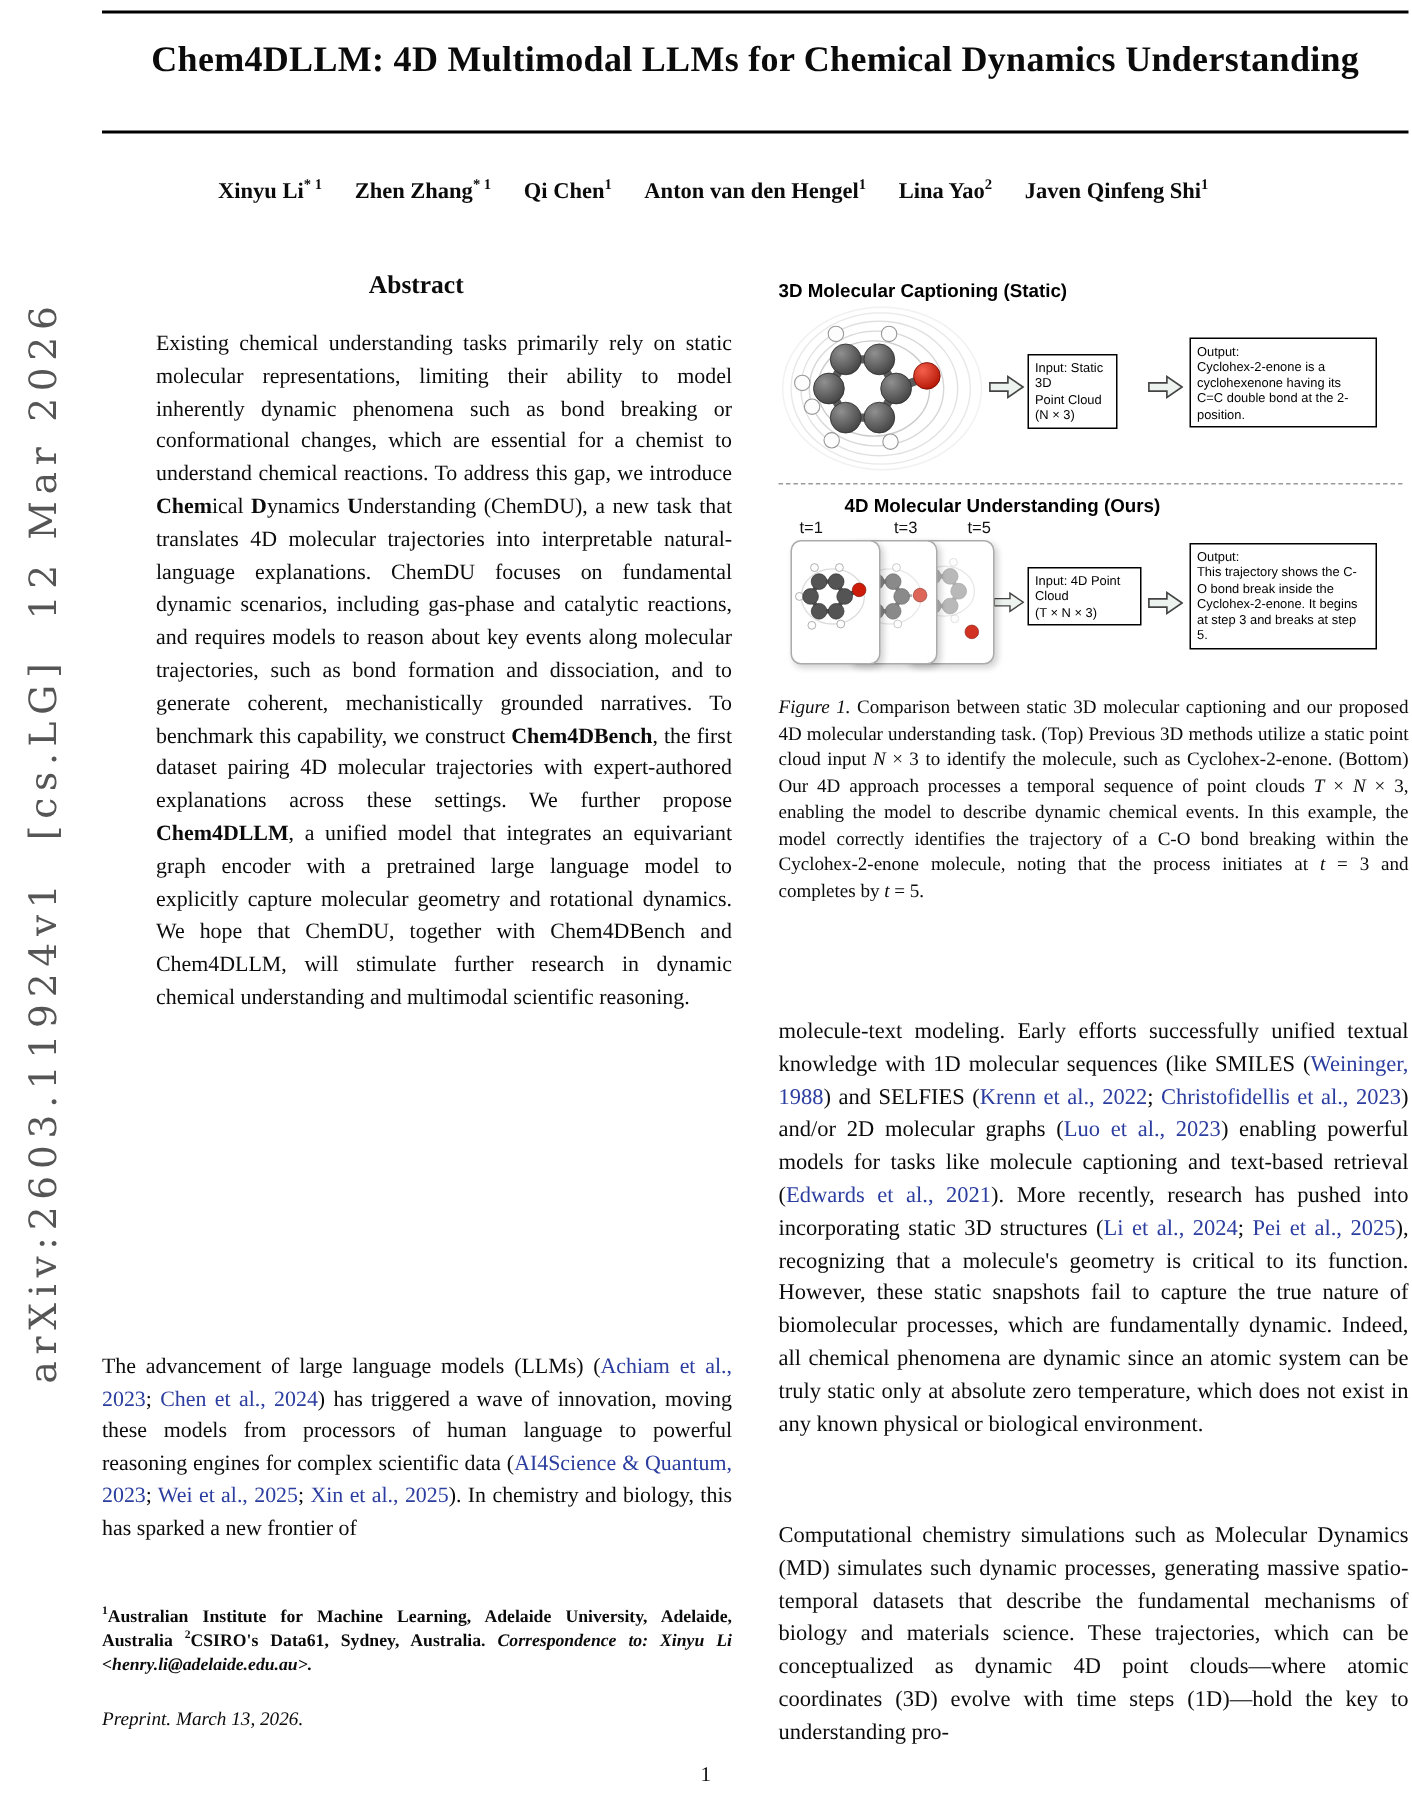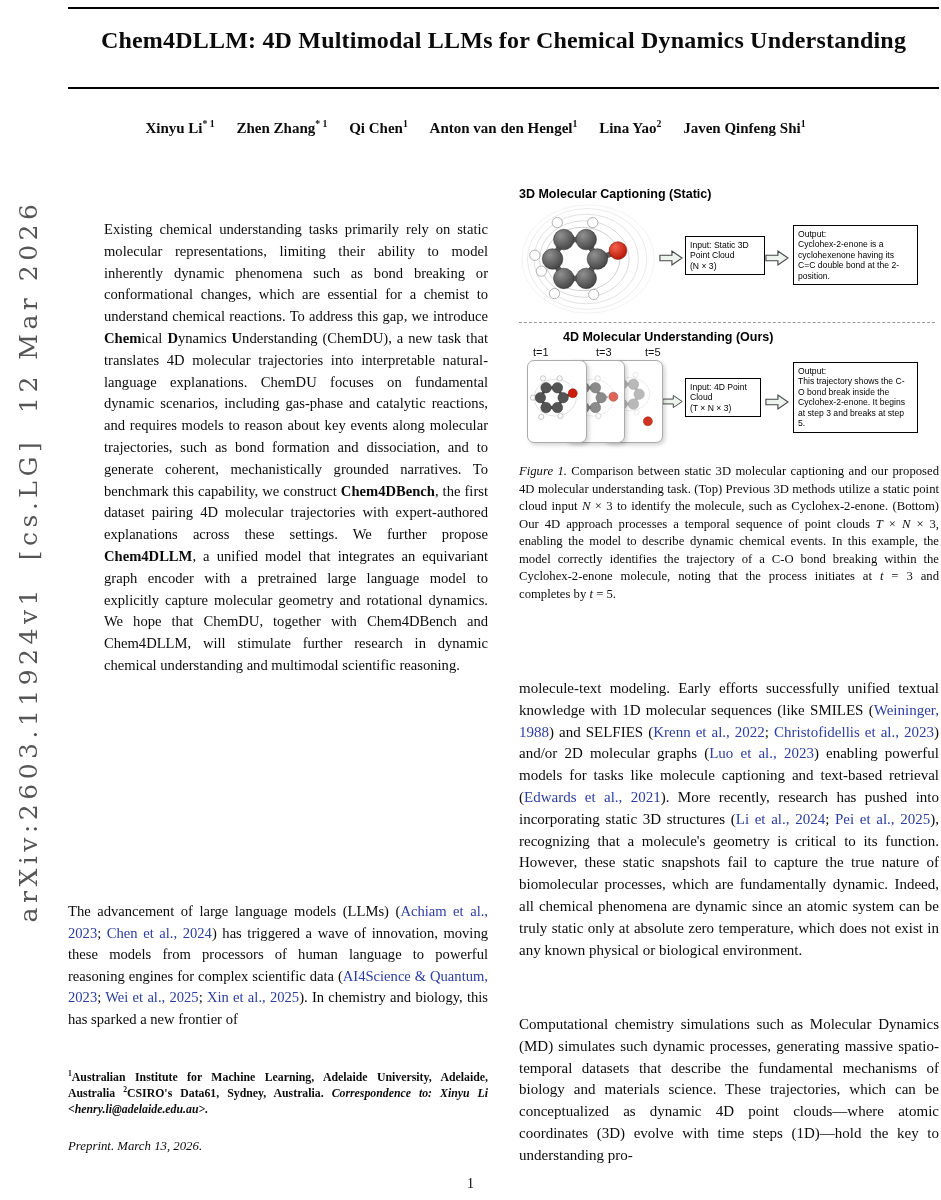--- a/index.html
+++ b/index.html
@@ -48,21 +48,21 @@
                  border-top:1.5px dashed #9a9a9a; }
   .mol-static { position:absolute; top:18px; left:0; }
   .flow-arrow { position:absolute; }
   .arrow-1 { top:64px; left:140px; }
   .arrow-2 { top:64px; left:246px; }
   .arrow-3 { top:208px; left:143px; }
   .arrow-4 { top:208px; left:246px; }
   .io-box { position:absolute; border:1.2px solid #000; background:#fff;
             font-family:"Liberation Sans", sans-serif; font-size:8.6px; line-height:1.22;
             padding:3px 4px; white-space:pre-line; color:#000; }
-  .box-in-1 { top:51px; left:166px; width:80px; }
+  .box-in-1 { top:51px; left:166px; width:60px; }
   .box-out-1 { top:40px; left:274px; width:125px; }
   .box-in-2 { top:193px; left:166px; width:76px; }
   .box-out-2 { top:177px; left:274px; width:125px; }
   .t-label { position:absolute; top:161px; font-family:"Liberation Sans", sans-serif;
              font-size:11px; color:#111; }
   .t1 { left:14px; } .t2 { left:54px;padding-left:23px; } .t3 { left:94px;padding-left:32px; }
   .frame { position:absolute; top:175px; width:60px; height:83px; background:#fff;
            border:1px solid #ababab; border-radius:7px;
            box-shadow:2px 2px 4px rgba(0,0,0,0.18);
            display:flex; align-items:center; justify-content:center; }
@@ -94,20 +94,21 @@
     <span class="author"><span>Xinyu Li</span><sup>* 1</sup></span>
     <span class="author"><span>Zhen Zhang</span><sup>* 1</sup></span>
     <span class="author"><span>Qi Chen</span><sup>1</sup></span>
     <span class="author"><span>Anton van den Hengel</span><sup>1</sup></span>
     <span class="author"><span>Lina Yao</span><sup>2</sup></span>
     <span class="author"><span>Javen Qinfeng Shi</span><sup>1</sup></span>
   </div>
 
   <div class="arxiv-stamp">arXiv:2603.11924v1  [cs.LG]  12 Mar 2026</div>
 
+  <div class="abs-head">Abstract</div>
   <div class="abs-body"><span>Existing chemical understanding tasks primarily rely on static molecular representations, limiting their ability to model inherently dynamic phenomena such as bond breaking or conformational changes, which are essential for a chemist to understand chemical reactions. To address this gap, we introduce </span><span style="font-weight: 700;">Chem</span><span>ical </span><span style="font-weight: 700;">D</span><span>ynamics </span><span style="font-weight: 700;">U</span><span>nderstanding (ChemDU), a new task that translates 4D molecular trajectories into interpretable natural-language explanations. ChemDU focuses on fundamental dynamic scenarios, including gas-phase and catalytic reactions, and requires models to reason about key events along molecular trajectories, such as bond formation and dissociation, and to generate coherent, mechanistically grounded narratives. To benchmark this capability, we construct </span><span style="font-weight: 700;">Chem4DBench</span><span>, the first dataset pairing 4D molecular trajectories with expert-authored explanations across these settings. We further propose </span><span style="font-weight: 700;">Chem4DLLM</span><span>, a unified model that integrates an equivariant graph encoder with a pretrained large language model to explicitly capture molecular geometry and rotational dynamics. We hope that ChemDU, together with Chem4DBench and Chem4DLLM, will stimulate further research in dynamic chemical understanding and multimodal scientific reasoning.</span></div>
 
   <div class="intro-body"><span>The advancement of large language models (LLMs) (</span><span style="color: rgb(43, 61, 159);">Achiam et al., 2023</span><span>; </span><span style="color: rgb(43, 61, 159);">Chen et al., 2024</span><span>) has triggered a wave of innovation, moving these models from processors of human language to powerful reasoning engines for complex scientific data (</span><span style="color: rgb(43, 61, 159);">AI4Science &amp; Quantum, 2023</span><span>; </span><span style="color: rgb(43, 61, 159);">Wei et al., 2025</span><span>; </span><span style="color: rgb(43, 61, 159);">Xin et al., 2025</span><span>). In chemistry and biology, this has sparked a new frontier of</span></div>
 
   <div class="footnote"><sup>1</sup><span>Australian Institute for Machine Learning, Adelaide University, Adelaide, Australia </span><sup>2</sup><span>CSIRO's Data61, Sydney, Australia. </span><span style="font-style: italic;">Correspondence to: Xinyu Li &lt;henry.li@adelaide.edu.au&gt;.</span></div>
   <div class="preprint">Preprint. March 13, 2026.</div>
 
   <div class="figure-box">
 
     <div class="fig-label fig-label-top">3D Molecular Captioning (Static)</div>

